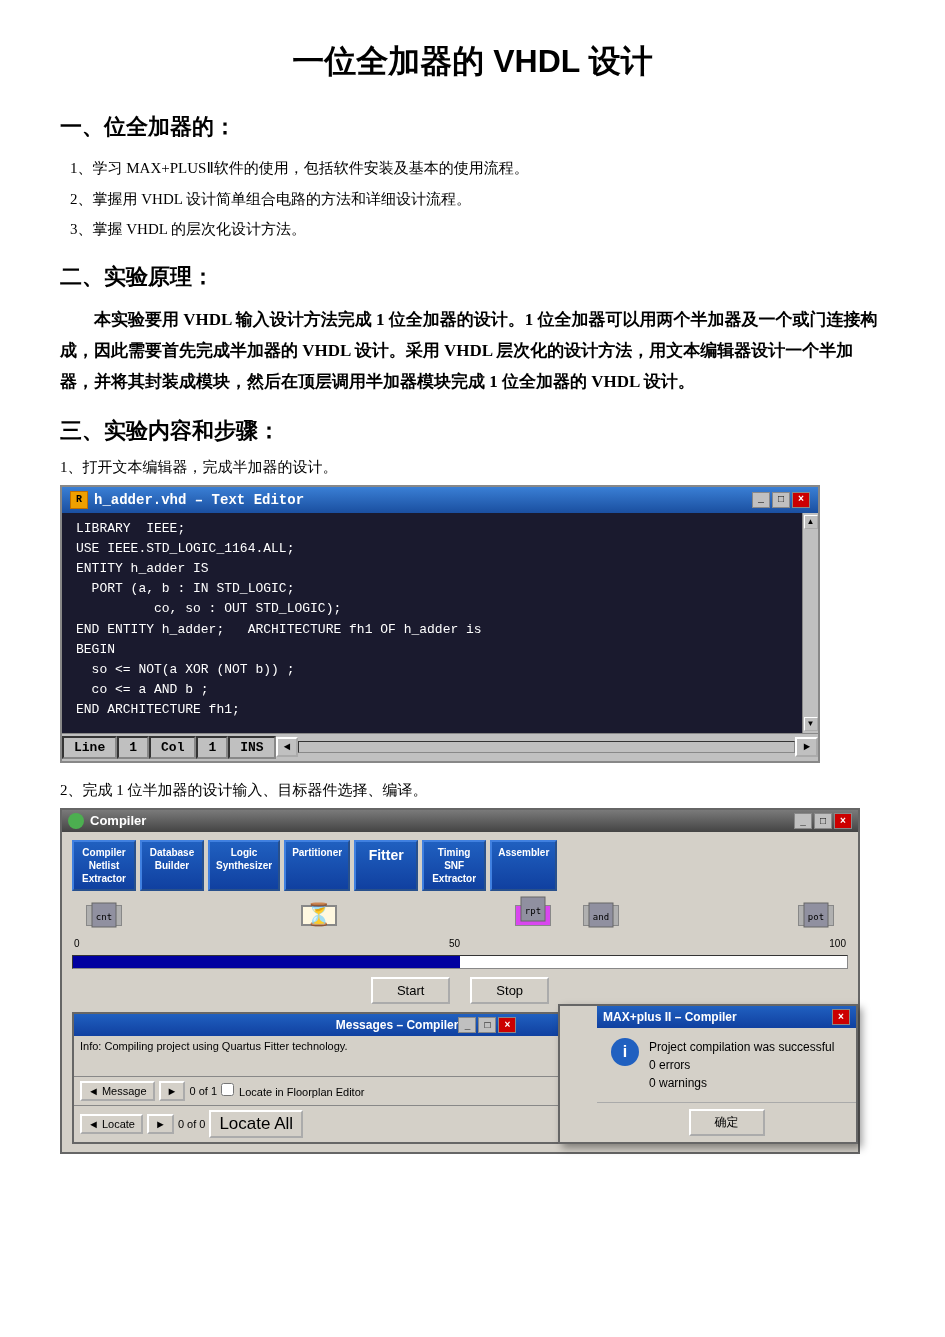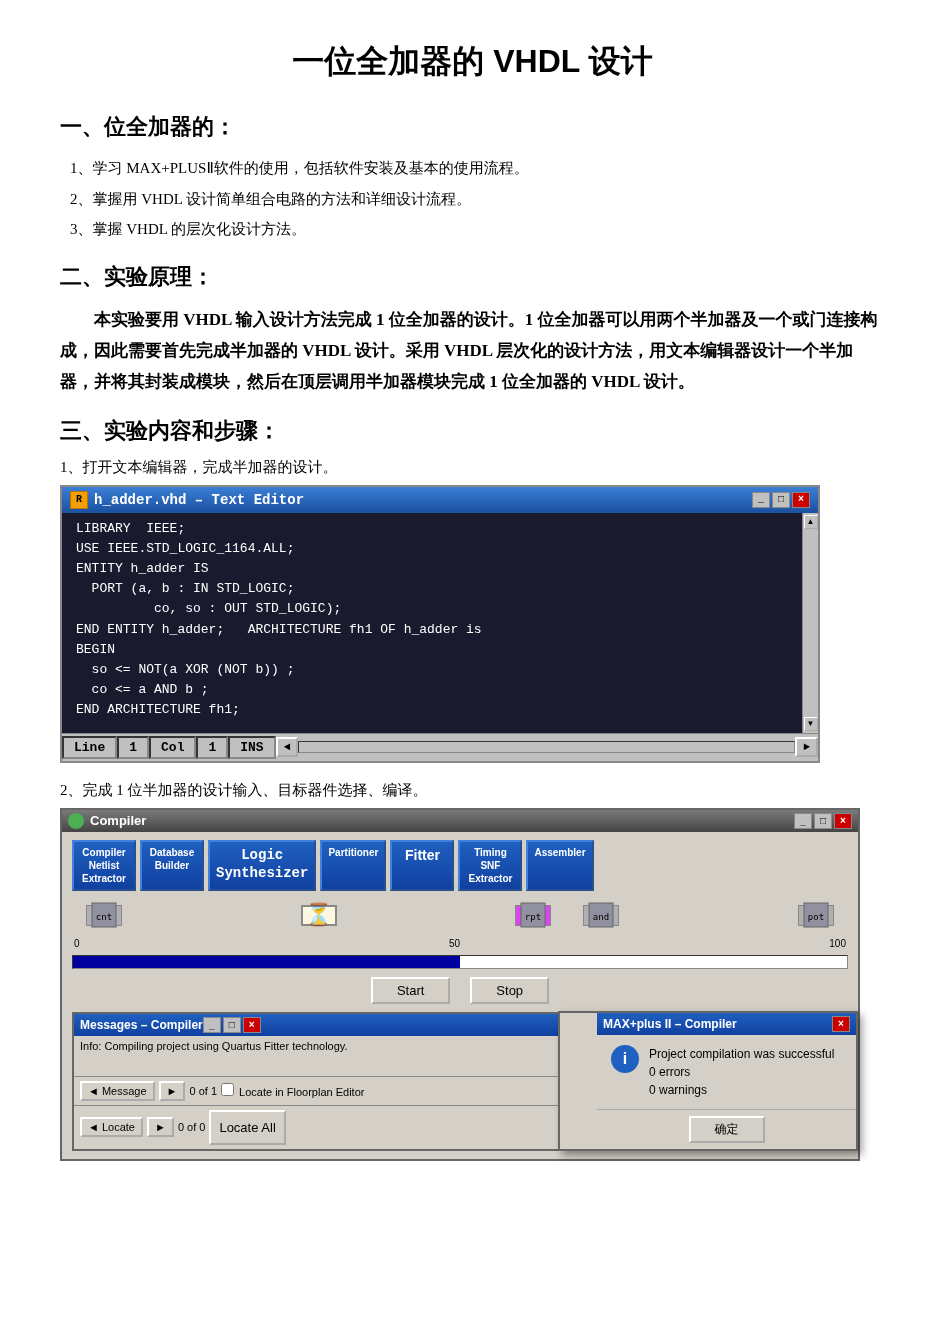--- a/index.html
+++ b/index.html
@@ -265,21 +265,21 @@
     }
     .messages-titlebar {
       background: linear-gradient(to bottom, #2060c0, #1040a0);
       color: #fff;
       font-family: "Arial", sans-serif;
       font-size: 12px;
       font-weight: bold;
       padding: 3px 6px;
       display: flex;
       align-items: center;
-      justify-content: flex-start;
+      justify-content: center;
     }
     .messages-body {
       padding: 4px 6px;
       font-family: "Arial", sans-serif;
       font-size: 11px;
       color: #000;
       min-height: 40px;
     }
     .messages-footer {
       display: flex;
@@ -296,23 +296,23 @@
       border: 2px outset #fff;
       padding: 2px 6px;
       cursor: pointer;
       font-size: 11px;
     }
     .msg-count { font-size: 11px; }
     .locate-checkbox { margin-right: 2px; }
     .locate-btn {
       background: #d4d0c8;
       border: 2px outset #fff;
-      padding: 8px 8px;
-      cursor: pointer;
-      font-size: 13px;
+      padding: 2px 8px;
+      cursor: pointer;
+      font-size: 17px;
     }
 
     
     .maxplus-popup {
       position: absolute;
       right: -10px;
       bottom: 0;
       width: 300px;
       border: 2px solid #666;
       background: #d4d0c8;
@@ -451,21 +451,21 @@
       <div class="win-btn">_</div>
       <div class="win-btn">□</div>
       <div class="win-btn close-btn">×</div>
     </div>
   </div>
   <div class="compiler-body">
 
     <div class="compiler-stages">
       <div class="stage-btn" style="font-size:10px; line-height:1.3;">Compiler<br>Netlist<br>Extractor</div>
       <div class="stage-btn" style="font-size:10px; line-height:1.3;">Database<br>Builder</div>
-      <div class="stage-btn" style="font-size:14px; line-height:1.3;font-family:Liberation Mono, monospace;">Logic<br>Synthesizer</div>
+      <div class="stage-btn" style="font-size:10px; line-height:1.3;">Logic<br>Synthesizer</div>
       <div class="stage-btn" style="font-size:10px; line-height:1.3;">Partitioner</div>
       <div class="stage-btn" style="font-size:14px; line-height:1.3;">Fitter</div>
       <div class="stage-btn" style="font-size:10px; line-height:1.3;">Timing<br>SNF<br>Extractor</div>
       <div class="stage-btn" style="font-size:10px; line-height:1.3;">Assembler</div>
     </div>
 
     <div class="stage-icons-row">
 
       <div class="stage-icon-box">
         <div class="stage-icon-img" style="background:#b0b0b0;">
@@ -479,21 +479,21 @@
       <div style="flex:1;"></div>
 
       <div class="stage-icon-box">
         <div class="stage-icon-img" style="background:#fff8e0; border:2px solid #888;">
           <span style="font-size:22px;">⏳</span>
         </div>
       </div>
       <div style="flex:1;"></div>
 
       <div class="stage-icon-box">
-        <div class="stage-icon-img" style="background:#d946ef;">
+        <div class="stage-icon-img" style="background:#d946ef;align-items:flex-end;">
           <svg width="32" height="32" viewBox="0 0 32 32">
             <rect x="4" y="4" width="24" height="24" fill="#9090a0" stroke="#666" stroke-width="1"></rect>
             <text x="16" y="21" text-anchor="middle" font-size="9" fill="#000" font-family="monospace">rpt</text>
           </svg>
         </div>
       </div>
 
       <div class="stage-icon-box">
         <div class="stage-icon-img" style="background:#b0b0b0;">
           <svg width="32" height="32" viewBox="0 0 32 32">

